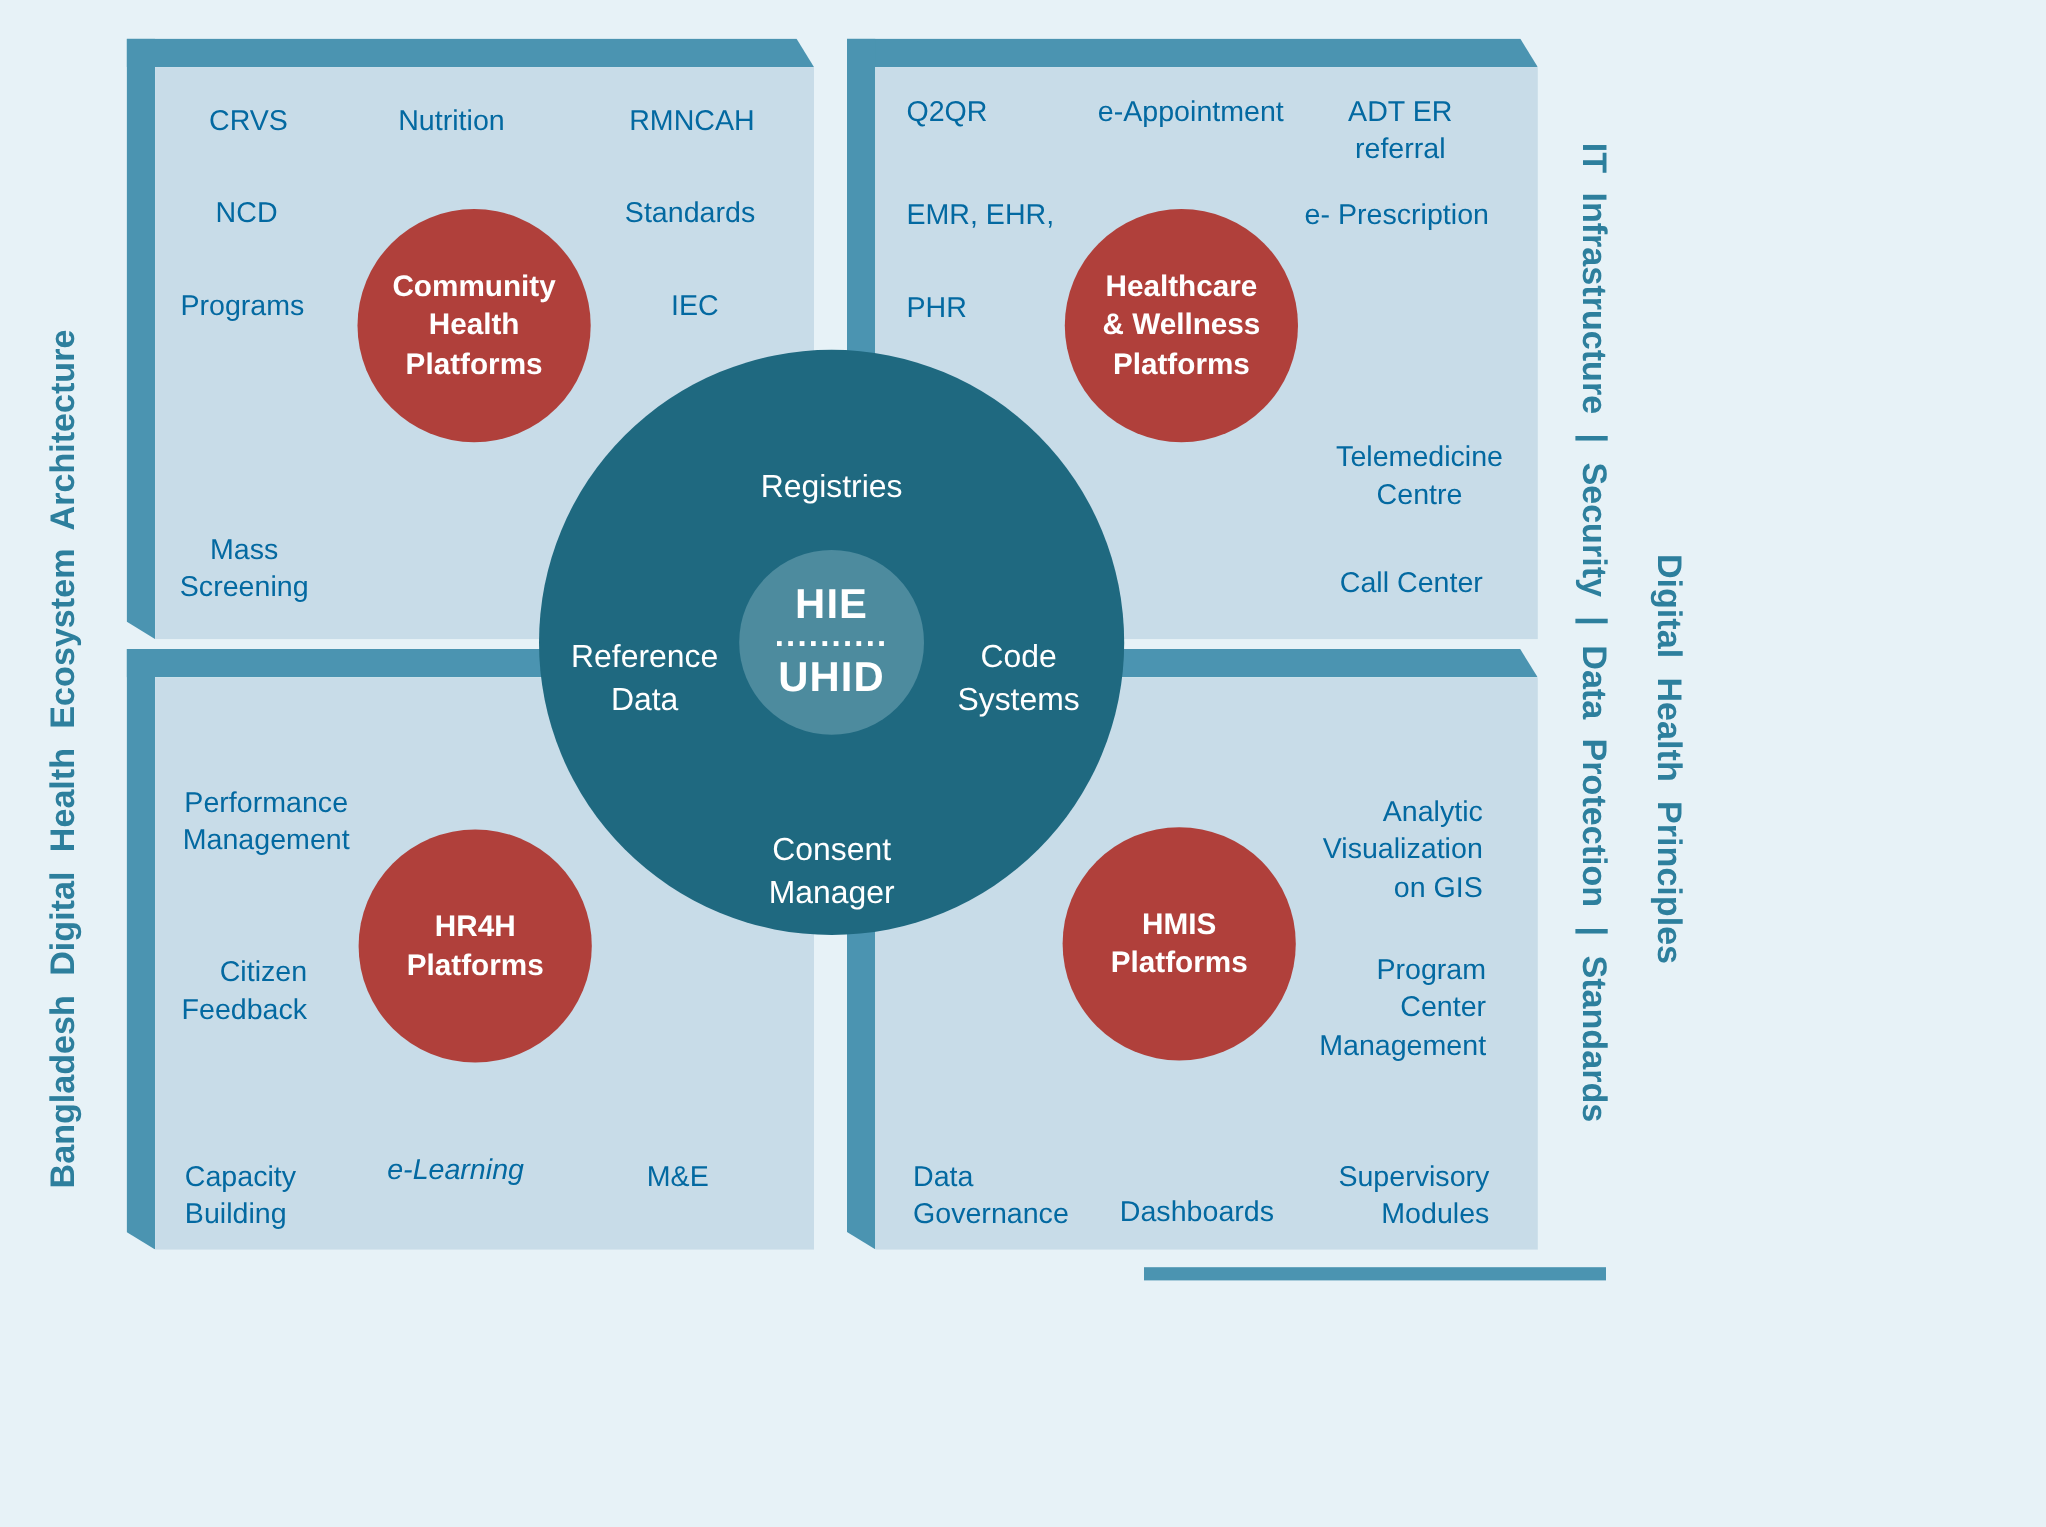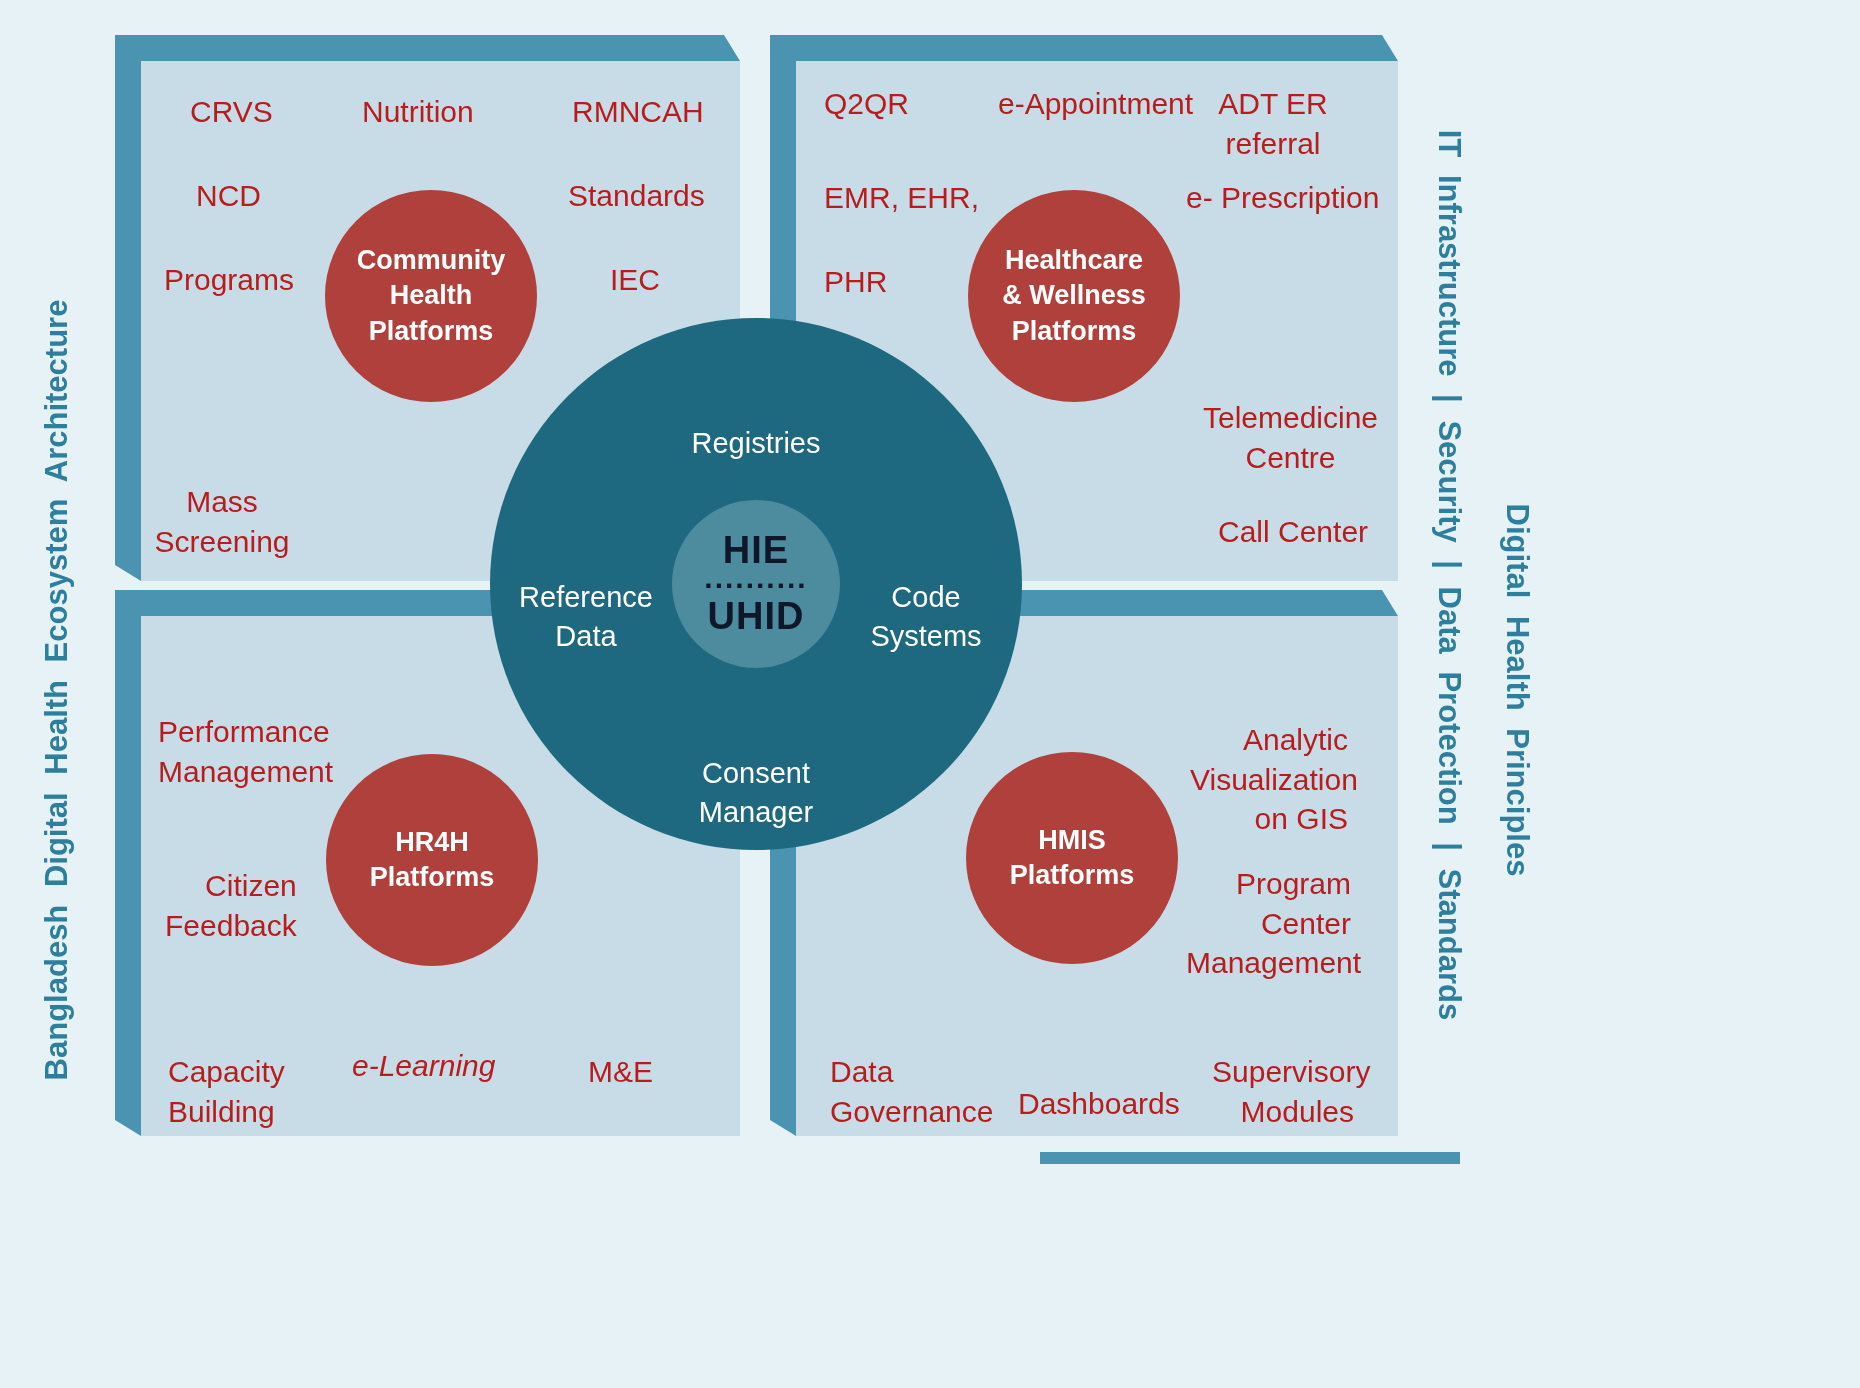--- a/index.html
+++ b/index.html
@@ -12,21 +12,21 @@
   .edge-top {
     position:absolute; left:0; top:0; right:0; height:26px; background:#4b94b1;
     clip-path:polygon(0 0, calc(100% - 16px) 0, 100% 100%, 0 100%);
   }
   .edge-left {
     position:absolute; left:0; top:0; bottom:0; width:26px; background:#4b94b1;
     clip-path:polygon(0 0, 100% 0, 100% 100%, 0 calc(100% - 16px));
   }
   .face { position:absolute; left:26px; top:26px; right:0; bottom:0; background:#c8dce8; }
   .item {
-    position:absolute; color:#b91c1c; font-size:30px; line-height:1.32;
+    position:absolute; color:#0369a1; font-size:26px; line-height:1.32;
     white-space:pre-line; font-weight:500; z-index:2;
   }
   .center-txt { text-align:center; }
   .right-txt { text-align:right; }
   .red-circle {
     position:absolute; width:212px; height:212px; border-radius:50%;
     background:#b0403b; display:flex; align-items:center; justify-content:center;
     text-align:center; color:#ffffff; font-weight:bold; font-size:27px;
     line-height:1.3; white-space:pre-line; z-index:2;
   }
@@ -35,21 +35,21 @@
     border-radius:50%; background:#1f6980; z-index:3;
   }
   .center-label {
     position:absolute; color:#ffffff; font-size:29px; line-height:1.35;
     white-space:pre-line; text-align:center; z-index:4;
   }
   #hub-circle {
     position:absolute; left:calc(50% - 84px); top:calc(50% - 84px);
     width:168px; height:168px; border-radius:50%; background:#4d8b9e;
     display:flex; flex-direction:column; align-items:center; justify-content:center;
-    color:#0f172a;
+    color:#ffffff;
   }
   .hub-word { font-size:38px; font-weight:bold; letter-spacing:1px; line-height:1.05; }
   .hub-dots { font-size:30px; font-weight:bold; letter-spacing:2px; line-height:0.45; margin:0 0 12px 0; }
   .side-label {
     position:absolute; color:#2d7f9d; font-weight:bold; font-size:31px;
     white-space:nowrap; word-spacing:9px; z-index:1;
   }
   #side-label-left  { left:57px;   top:690px; transform:translate(-50%,-50%) rotate(-90deg); }
   #side-label-right-inner { left:1449px; top:575px; transform:translate(-50%,-50%) rotate(90deg); }
   #side-label-right-outer { left:1517px; top:690px; transform:translate(-50%,-50%) rotate(90deg); }

